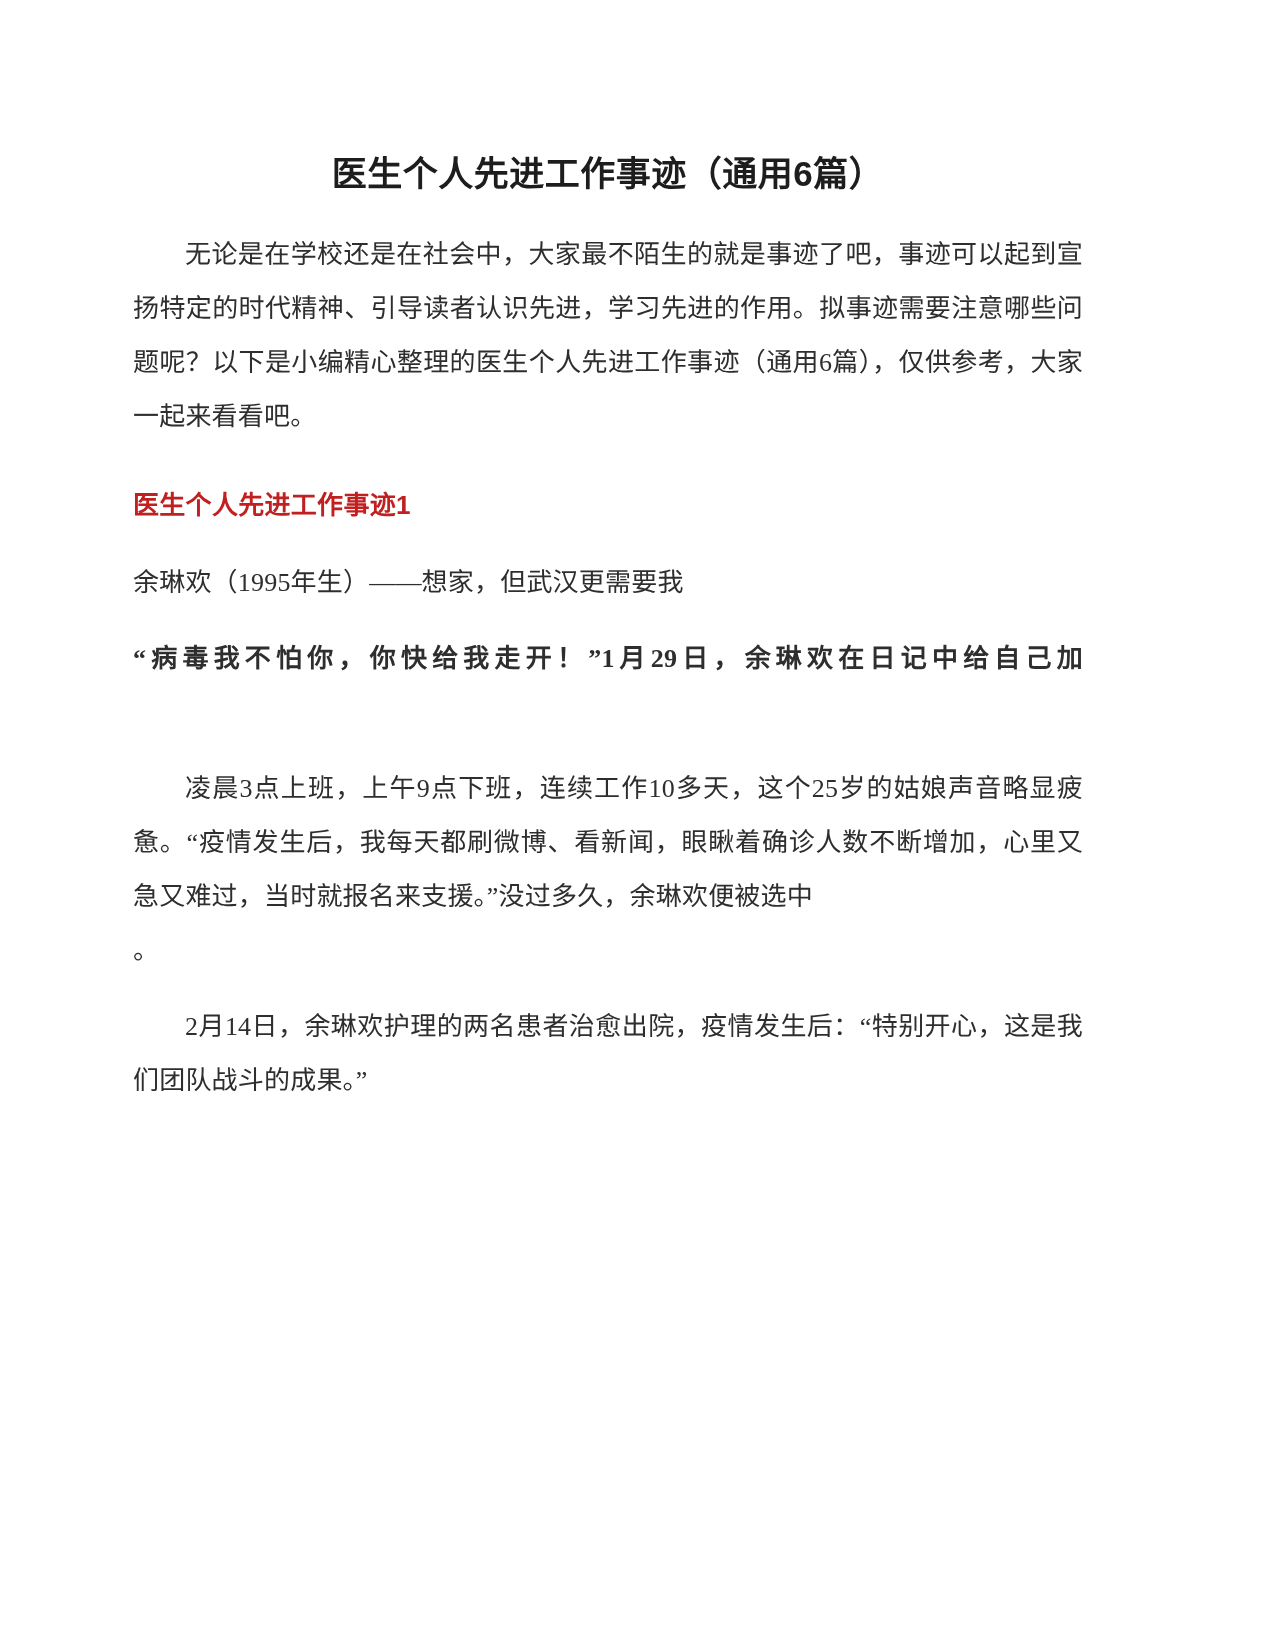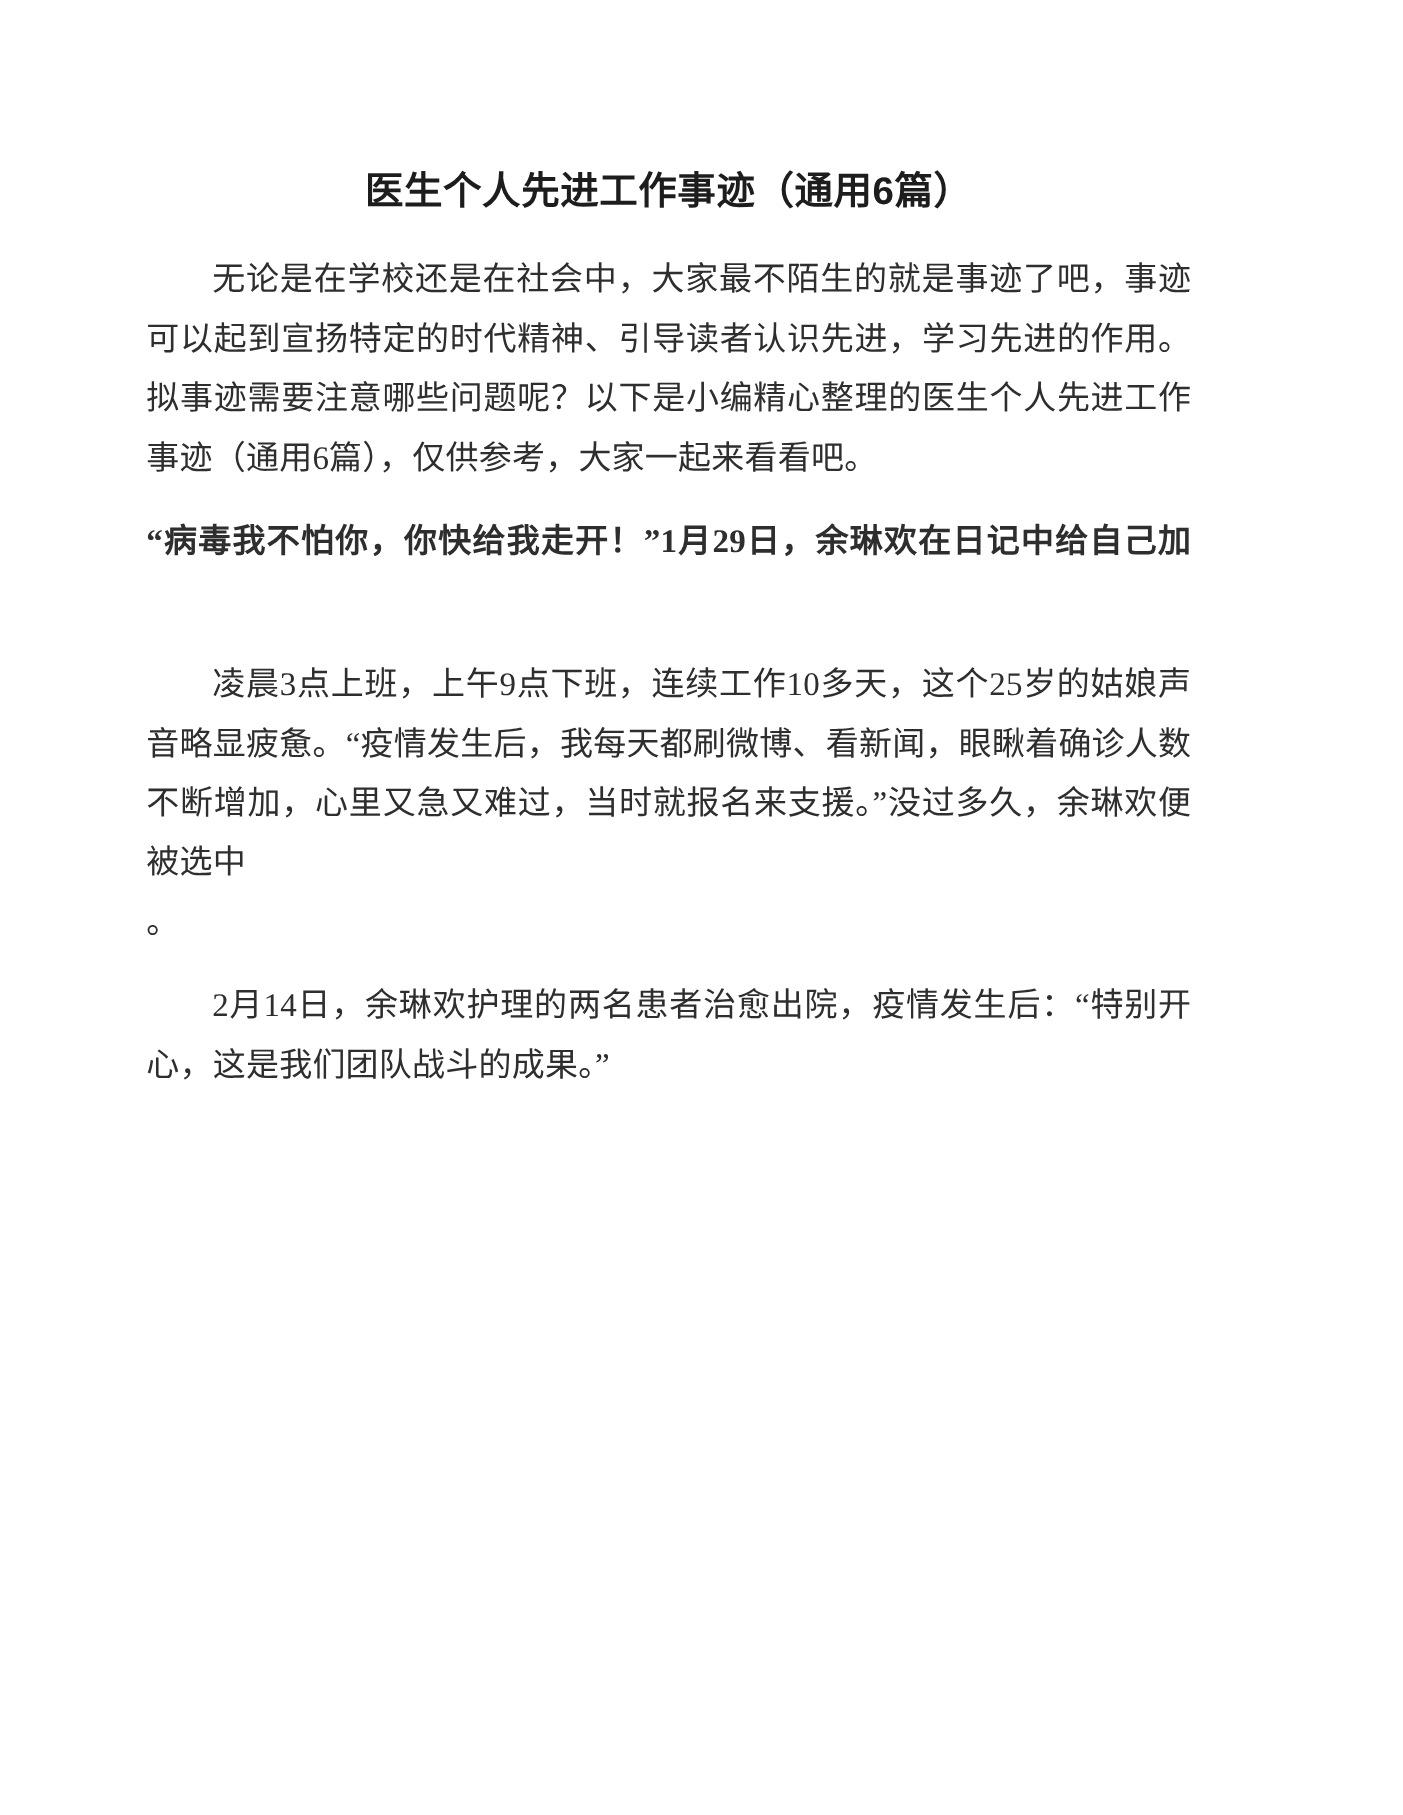--- a/index.html
+++ b/index.html
@@ -40,21 +40,21 @@
     text-align: center;
     letter-spacing: 0.5px;
     color: #1d1d1d;
     line-height: 1.25;
     padding-top: 152px;
     font-family: "Liberation Sans", "DejaVu Sans", sans-serif;
   }
 
   .para {
     margin: 0;
-    font-size: 30px;
+    font-size: 26px;
     line-height: 54px;
     text-align: justify;
     text-justify: inter-character;
     color: #2e2e2e;
     letter-spacing: 0.2px;
   }
 
   .para.indent {
     text-indent: 2em;
   }
@@ -105,21 +105,23 @@
 </head>
 <body>
 
 <div class="page">
   <div class="content">
 
     <h1 class="doc-title">医生个人先进工作事迹（通用6篇）</h1>
 
     <p class="para indent intro">无论是在学校还是在社会中，大家最不陌生的就是事迹了吧，事迹可以起到宣扬特定的时代精神、引导读者认识先进，学习先进的作用。拟事迹需要注意哪些问题呢？以下是小编精心整理的医生个人先进工作事迹（通用6篇），仅供参考，大家一起来看看吧。</p>
 
+    <h2 class="section-heading" style="color: rgb(192, 32, 32);">医生个人先进工作事迹1</h2>
 
+    <p class="para subtitle">余琳欢（1995年生）——想家，但武汉更需要我</p>
 
     <p class="para body-para">
       <span class="stretched-line">“病毒我不怕你，你快给我走开！”1月29日，余琳欢在日记中给自己加</span>
     </p>
 
     <p class="para indent body-para tight-wrap">凌晨3点上班，上午9点下班，连续工作10多天，这个25岁的姑娘声音略显疲惫。“疫情发生后，我每天都刷微博、看新闻，眼瞅着确诊人数不断增加，心里又急又难过，当时就报名来支援。”没过多久，余琳欢便被选中</p>
 
     <p class="para">。</p>
 
 

